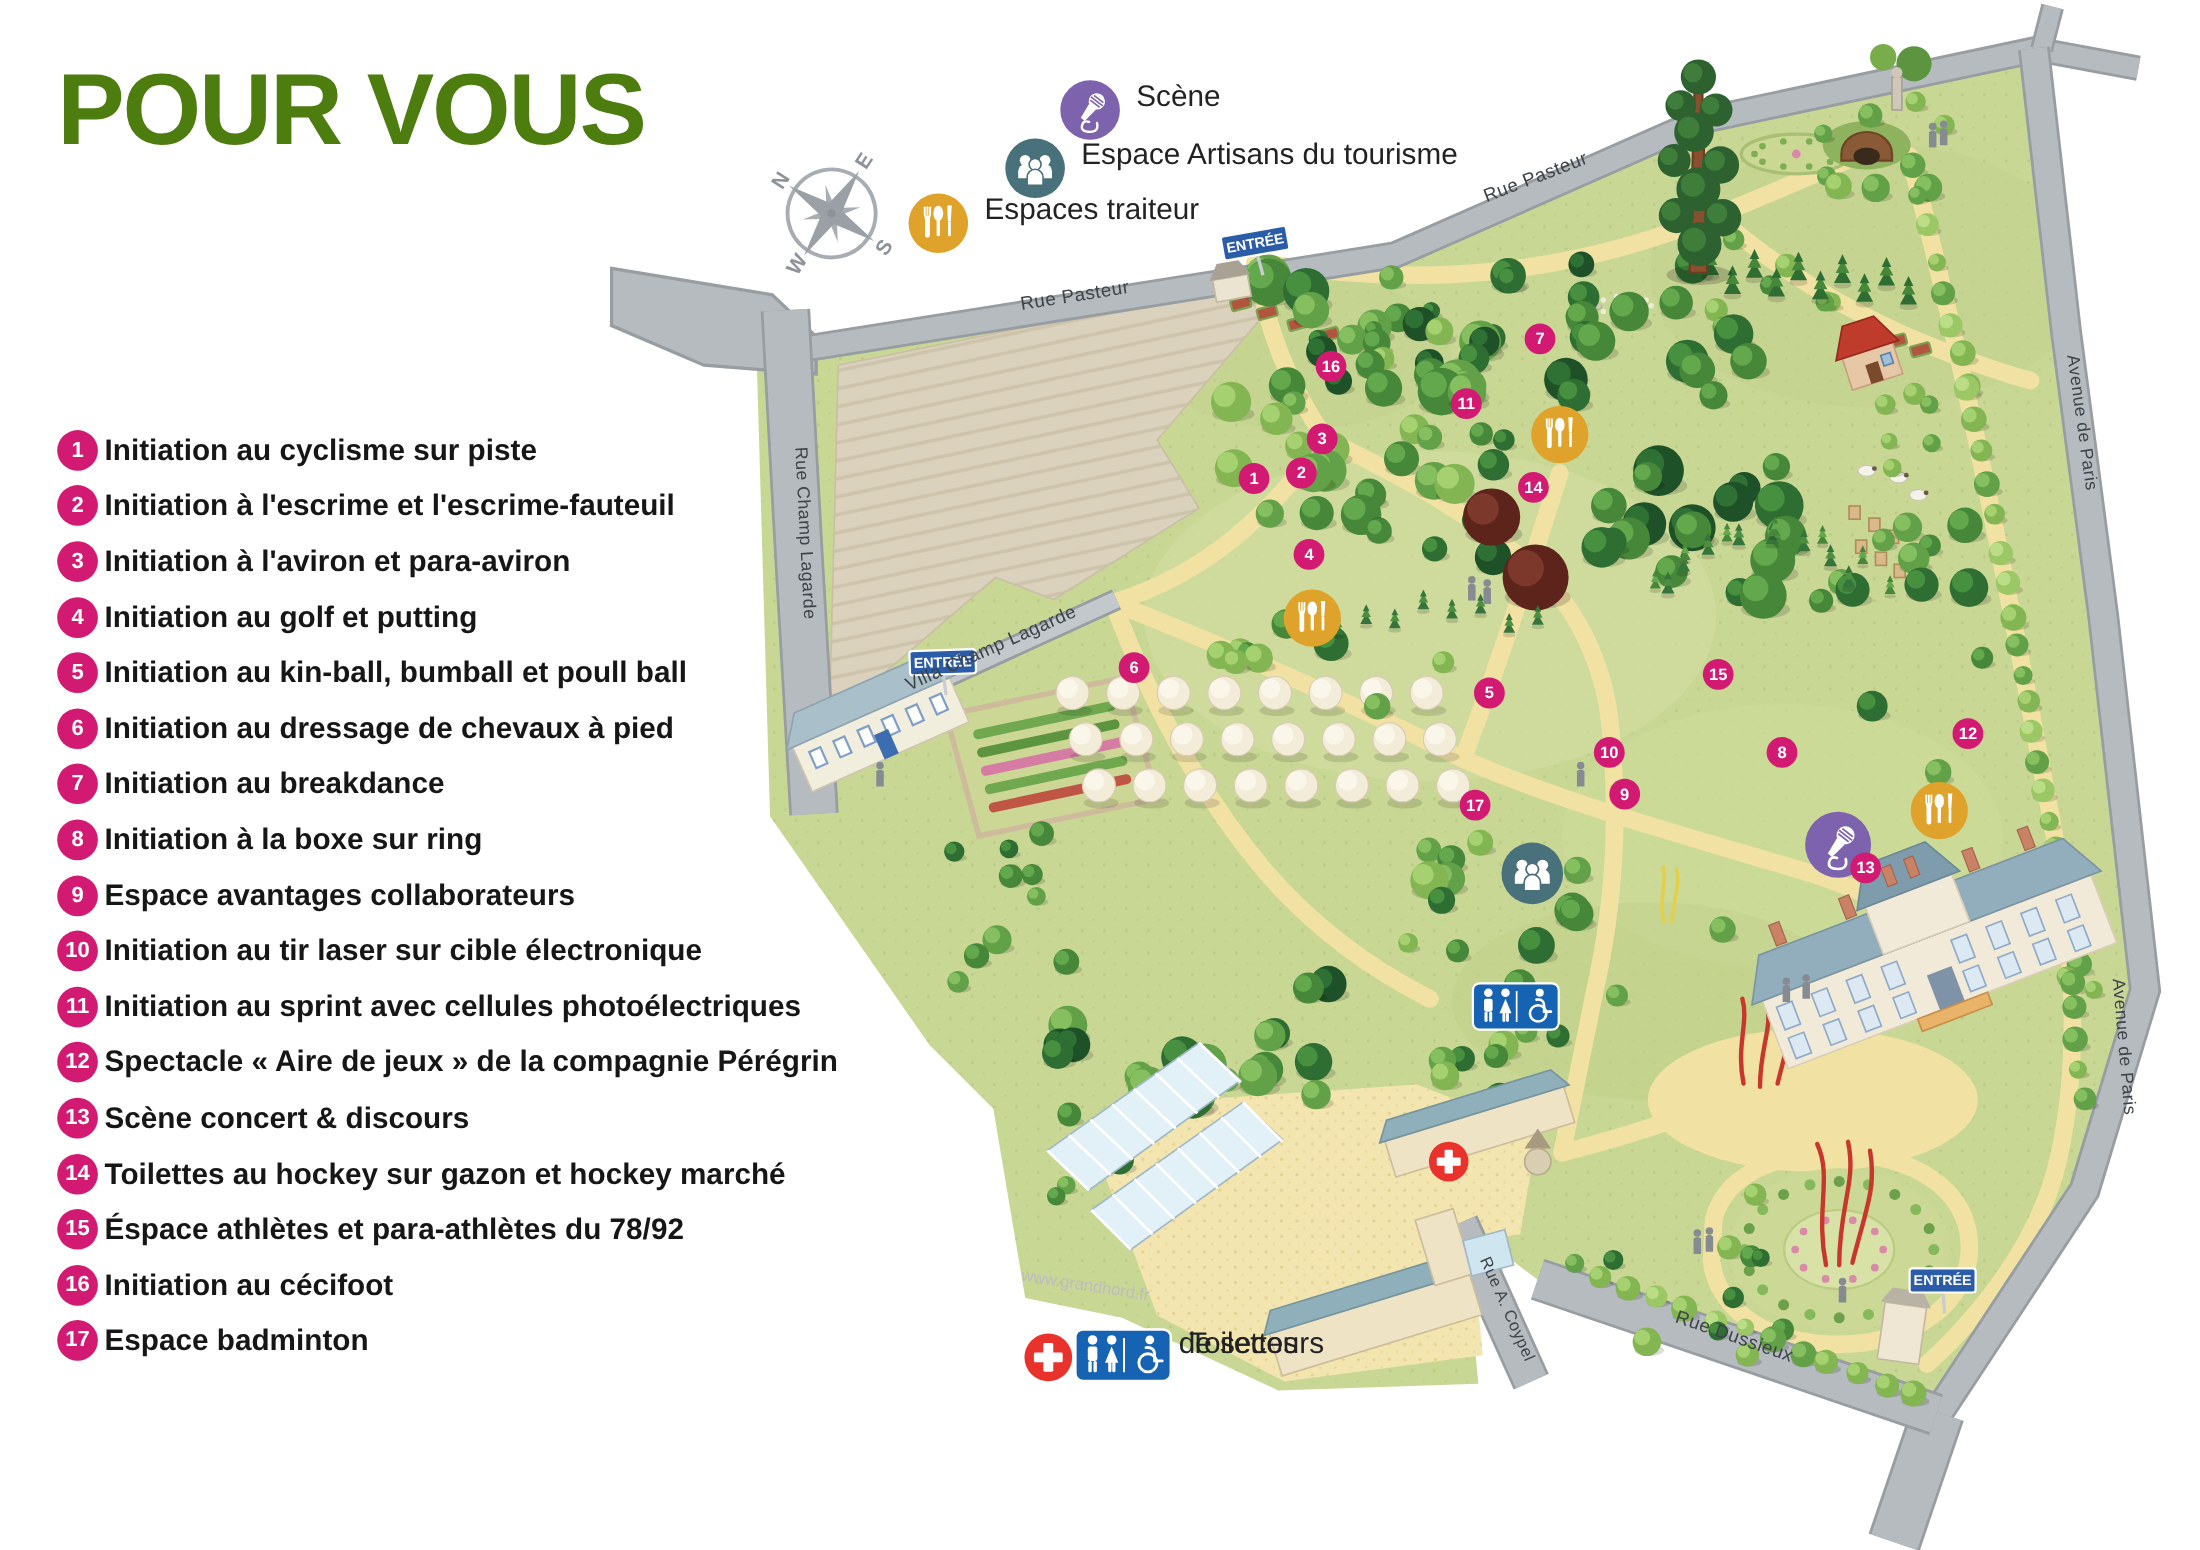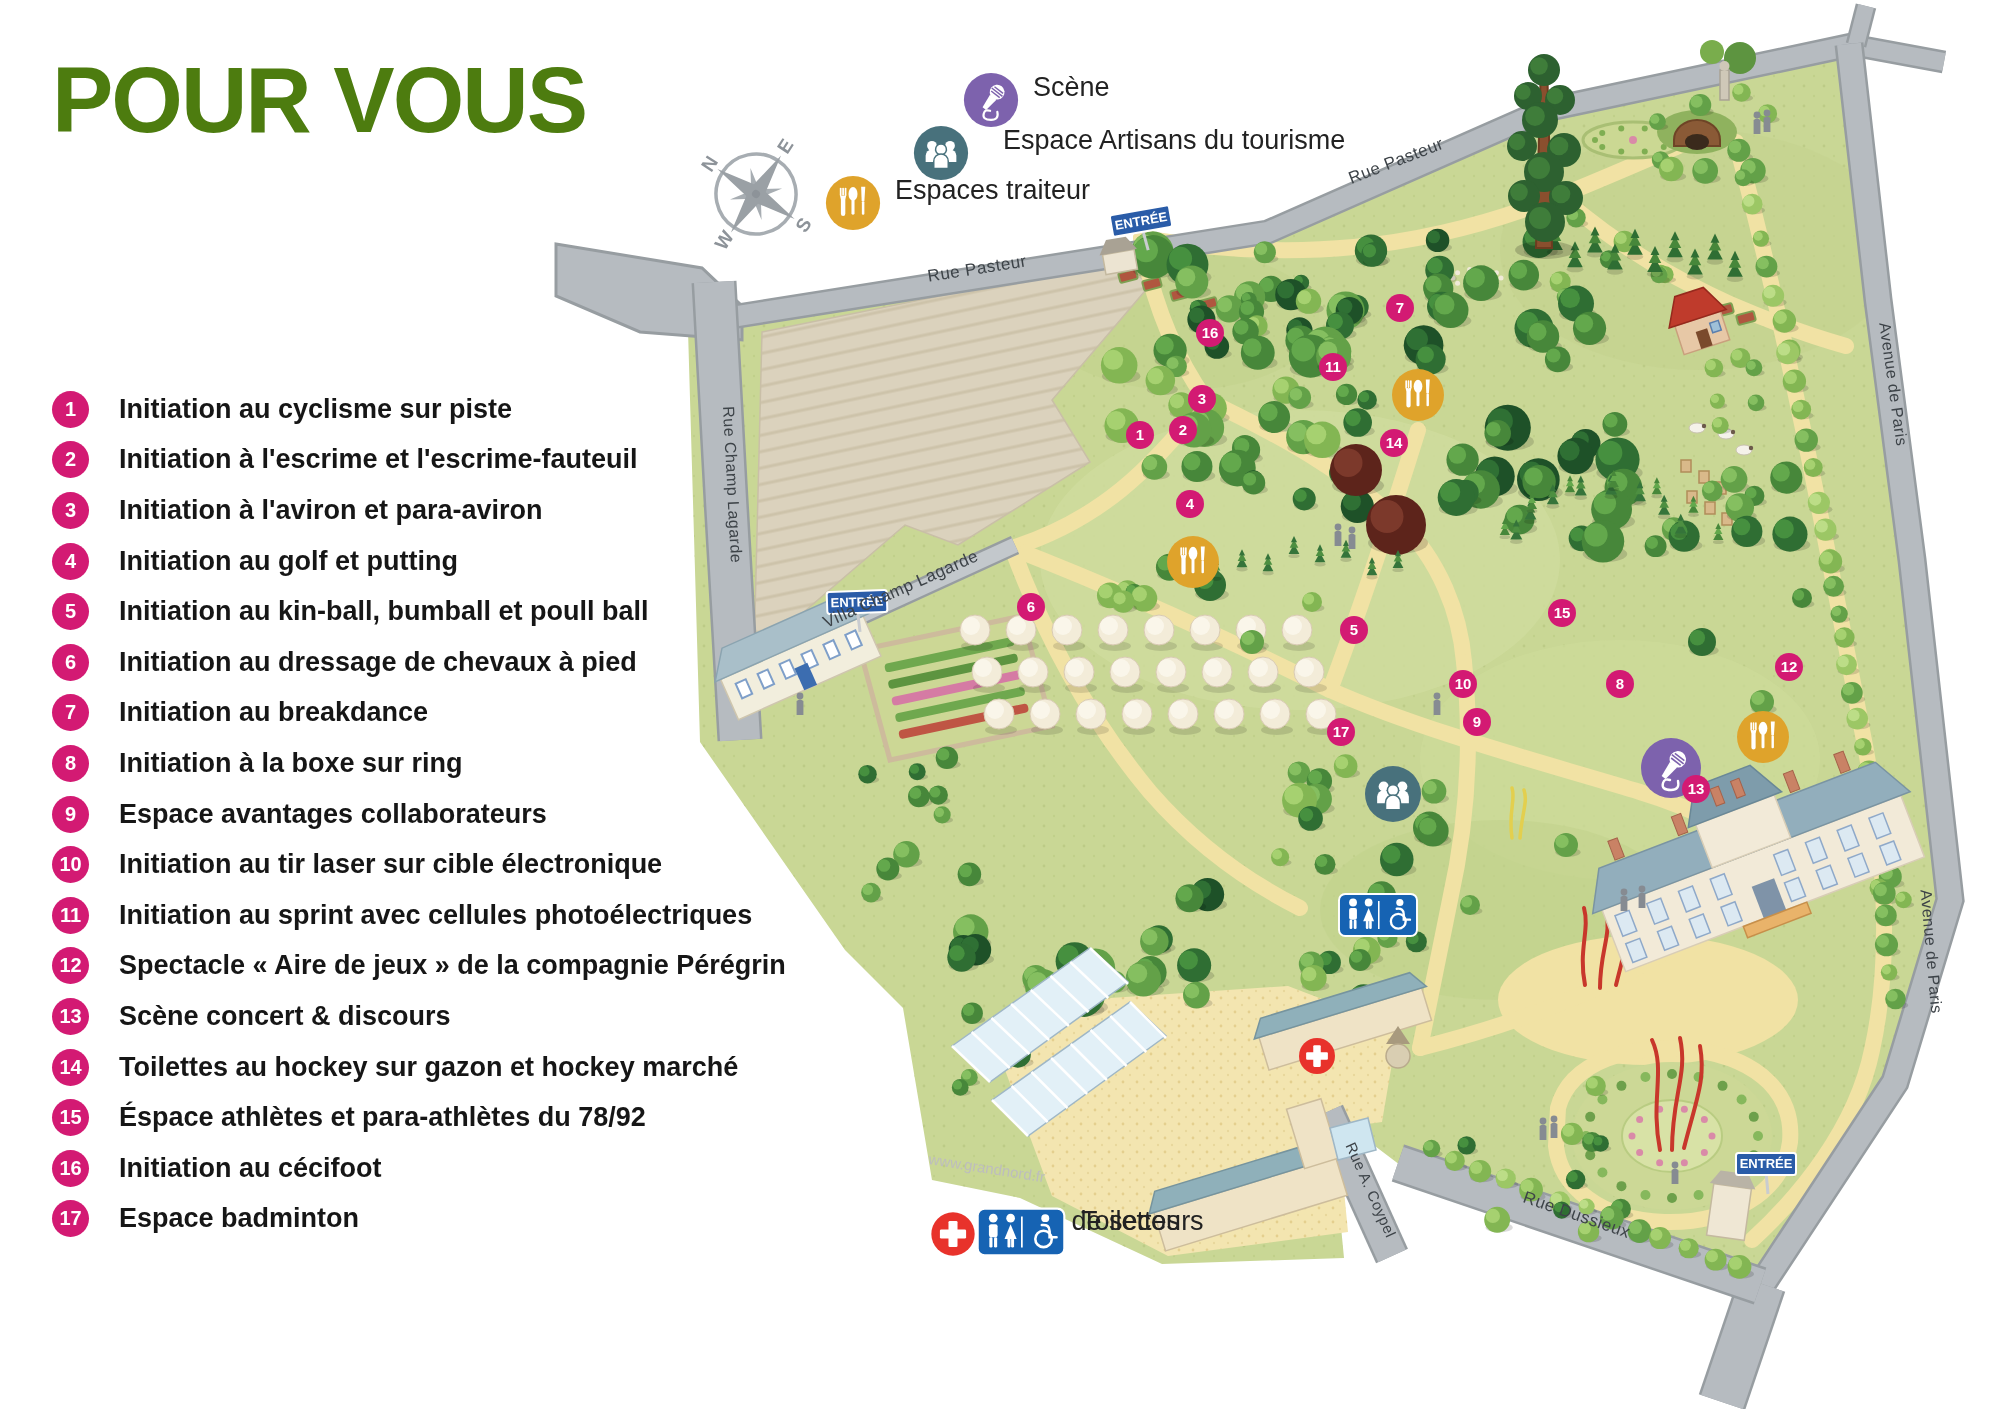--- a/index.html
+++ b/index.html
@@ -6,21 +6,21 @@
   #stage{position:relative;width:2000px;height:1409px;background:#fff;overflow:hidden;
          font-family:"Liberation Sans","DejaVu Sans",sans-serif;}
   #map-svg{position:absolute;left:0;top:0;}
   .title{position:absolute;left:52px;top:56px;width:600px;
          font-size:92px;line-height:.96;font-weight:800;letter-spacing:-2px;}
   .legend-list{position:absolute;left:52px;top:384px;width:820px;}
   .legend-row{display:flex;align-items:center;height:50.6px;}
   .legend-num{flex:0 0 37px;width:37px;height:37px;border-radius:50%;
               display:flex;align-items:center;justify-content:center;
               color:#fff;font-weight:700;font-size:20px;}
-  .legend-label{margin-left:30px;font-weight:700;font-size:27px;color:#161616;white-space:nowrap;}
+  .legend-label{margin-left:6px;font-weight:700;font-size:27px;color:#161616;white-space:nowrap;}
   .mapkey{position:absolute;display:flex;align-items:flex-start;}
   .mapkey-label{margin-left:14px;font-size:27px;color:#222;white-space:nowrap;}
   .mapkey svg{display:block;}
 </style>
 </head>
 <body>
 
 <div id="stage">
 
   <svg id="map-svg" width="2000" height="1409" viewBox="0 0 2000 1409">
@@ -1608,21 +1608,21 @@
         <div class="legend-label">Espace badminton</div>
       </div>
     </div>
 
 <div class="mapkey" style="left: 963px; top: 72px;">
       <svg width="56" height="56" viewBox="-31 -31 62 62">
         <use href="#icon-mic"></use>
       </svg>
       <div class="mapkey-label">Scène</div>
     </div>
-    <div class="mapkey" style="left: 913px; top: 125px; gap: 20px;">
+    <div class="mapkey" style="left: 913px; top: 125px;">
       <svg width="56" height="56" viewBox="-31 -31 62 62">
         <use href="#icon-people"></use>
       </svg>
       <div class="mapkey-label">Espace Artisans du tourisme</div>
     </div>
     <div class="mapkey" style="left: 825px; top: 175px;">
       <svg width="56" height="56" viewBox="-31 -31 62 62">
         <use href="#icon-food"></use>
       </svg>
       <div class="mapkey-label">Espaces traiteur</div>

